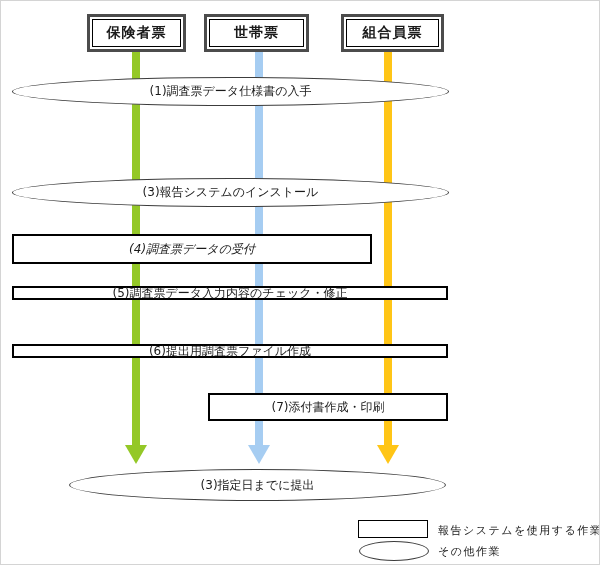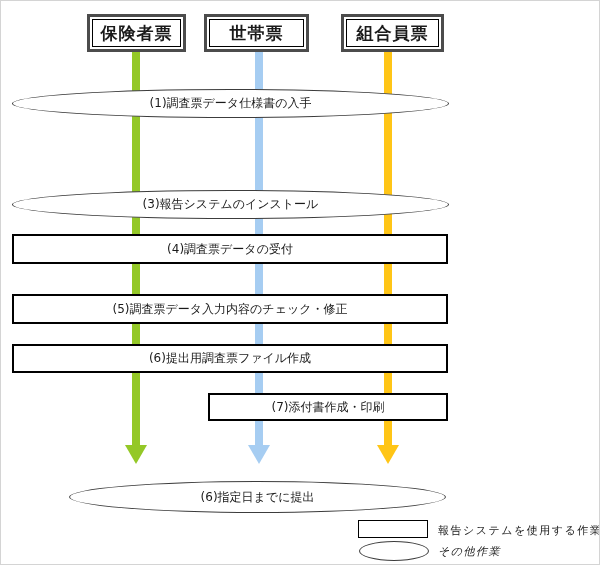--- a/index.html
+++ b/index.html
@@ -13,48 +13,48 @@
   .head{position:absolute;width:0;height:0;top:444px;z-index:1;
         border-left:11px solid transparent;border-right:11px solid transparent;
         border-top:19px solid #000;}
   .shaft.c1{left:131px;} .head.c1{left:124px;}
   .shaft.c2{left:254px;} .head.c2{left:247px;}
   .shaft.c3{left:383px;} .head.c3{left:376px;}
   
   .hbox{position:absolute;top:13px;height:38px;background:#fff;z-index:2;
         border:3px solid #4c4c4c;box-sizing:border-box;display:flex;}
   .hbox .inner{flex:1;margin:2px;border:1px solid #000;display:flex;
-        align-items:center;justify-content:center;font-size:17px;font-weight:bold;
+        align-items:center;justify-content:center;font-size:14px;font-weight:bold;
         letter-spacing:1px;white-space:nowrap;}
   .hbox.b1{left:86px;width:99px;}
   .hbox.b2{left:203px;width:105px;}
   .hbox.b3{left:340px;width:103px;}
   
   .step{position:absolute;background:#fff;box-sizing:border-box;z-index:2;
         display:flex;align-items:center;justify-content:center;
         font-size:12px;white-space:nowrap;}
-  .ellipse{border:1px solid #3c3c3c;border-radius:50%;margin-top:12px;}
+  .ellipse{border:1px solid #3c3c3c;border-radius:50%;}
   .rect{border:2px solid #000;}
   .s1{left:11px;top:76px;width:437px;height:29px;}
   .s2{left:11px;top:128px;width:437px;height:29px;}
   .s3{left:11px;top:177px;width:437px;height:29px;text-align:right;}
-  .s4{left:11px;top:233px;width:436px;height:30px;}
-  .s5{left:11px;top:285px;width:436px;height:30px;margin-top:8px;}
-  .s6{left:11px;top:343px;width:436px;height:29px;}
+  .s4{left:11px;top:233px;width:360px;height:30px;font-style:italic;}
+  .s5{left:11px;top:285px;width:436px;height:14px;}
+  .s6{left:11px;top:343px;width:436px;height:14px;}
   .s7{left:207px;top:392px;width:240px;height:28px;}
   .s8{left:68px;top:468px;width:377px;height:32px;}
   
   .lg-rect{position:absolute;left:357px;top:519px;width:70px;height:18px;
         border:1px solid #000;background:#fff;box-sizing:border-box;}
   .lg-ellipse{position:absolute;left:358px;top:540px;width:70px;height:20px;
         border:1px solid #3c3c3c;border-radius:50%;background:#fff;box-sizing:border-box;}
   .lg-label{position:absolute;left:437px;font-size:11px;letter-spacing:1.5px;
         white-space:nowrap;}
   .lg-label.l1{top:522px;}
-  .lg-label.l2{top:543px;font-style:italic;}
+  .lg-label.l2{top:543px;}
 </style>
 </head>
 <body>
 
 <div class="canvas">
 
   <div class="shaft c1" style="background: rgb(148, 200, 39);"></div>
   <div class="head  c1" style="border-top-color: rgb(148, 200, 39);"></div>
   <div class="shaft c2" style="background: rgb(166, 205, 242);"></div>
   <div class="head  c2" style="border-top-color: rgb(166, 205, 242);"></div>
@@ -70,20 +70,20 @@
   <div class="hbox b3">
     <div class="inner">組合員票</div>
   </div>
 
   <div class="step ellipse s1">(1)調査票データ仕様書の入手</div>
   <div class="step ellipse s3">(3)報告システムのインストール</div>
   <div class="step rect s4">(4)調査票データの受付</div>
   <div class="step rect s5">(5)調査票データ入力内容のチェック・修正</div>
   <div class="step rect s6">(6)提出用調査票ファイル作成</div>
   <div class="step rect s7">(7)添付書作成・印刷</div>
-  <div class="step ellipse s8">(6)指定日までに提出</div>
+  <div class="step ellipse s8">(3)指定日までに提出</div>
 
   <div class="lg-rect"></div>
   <div class="lg-label l1">報告システムを使用する作業</div>
   <div class="lg-ellipse"></div>
   <div class="lg-label l2">その他作業</div>
 
 </div>
 
 </body></html>

